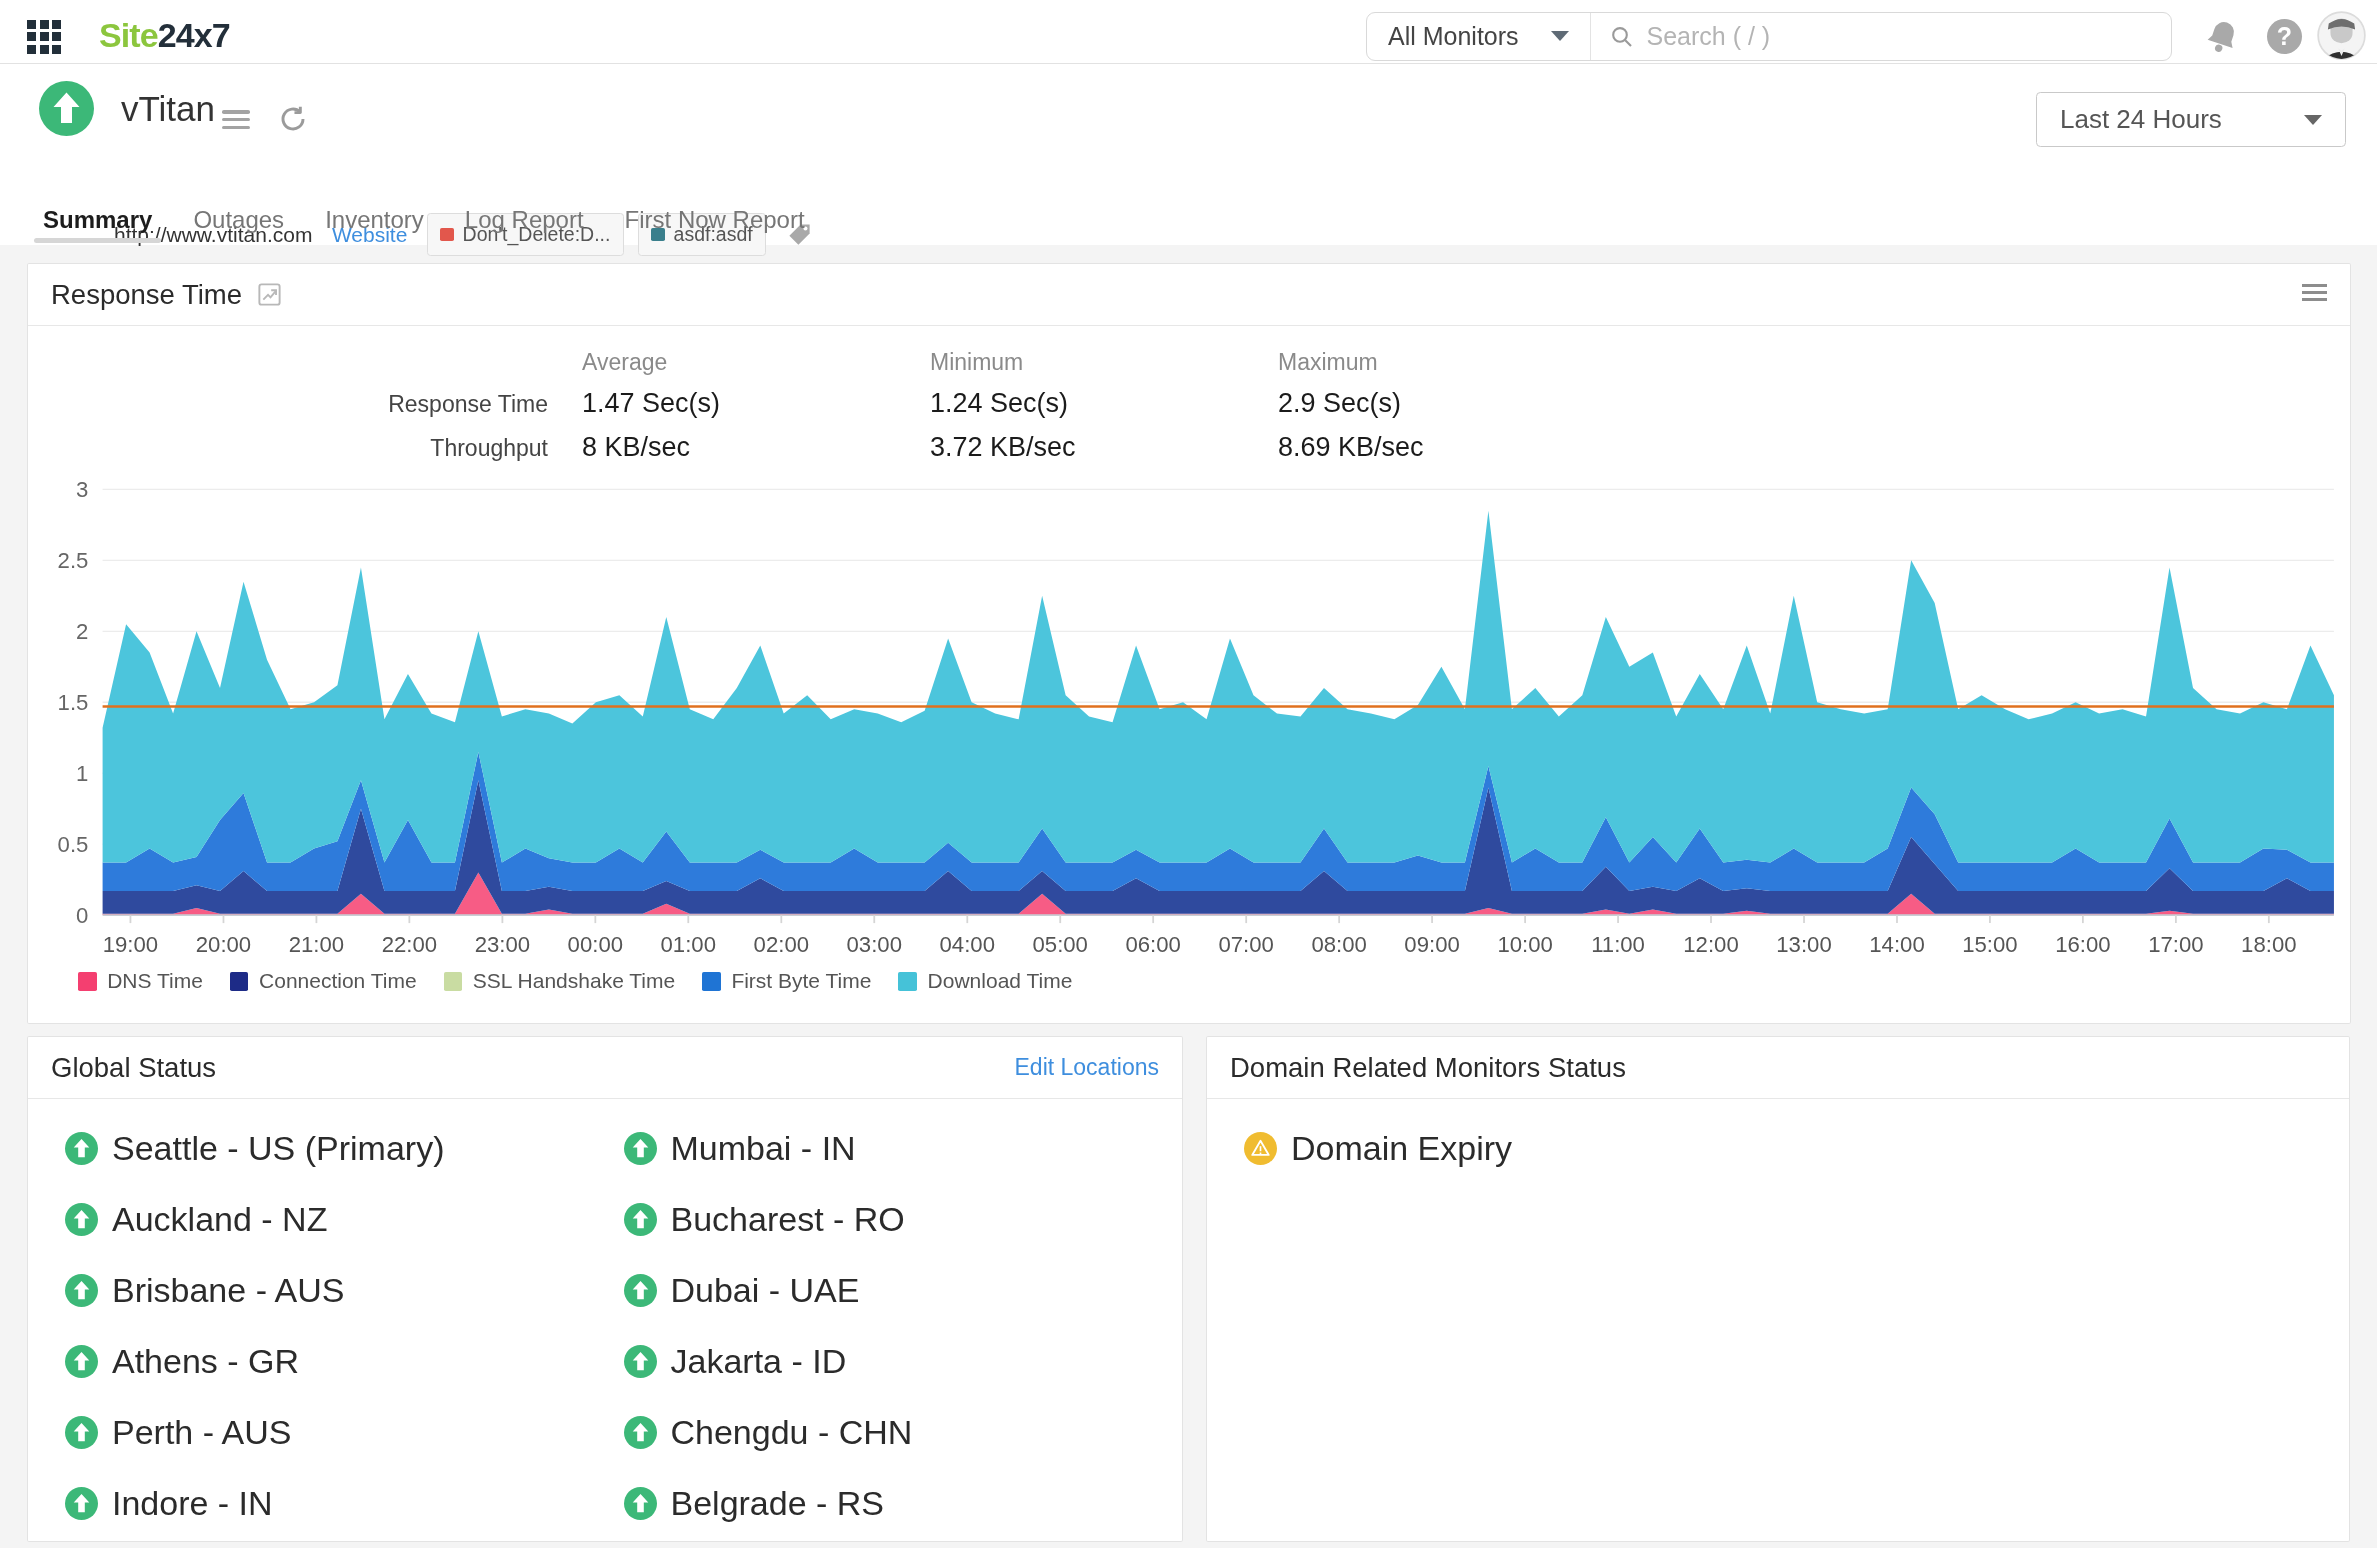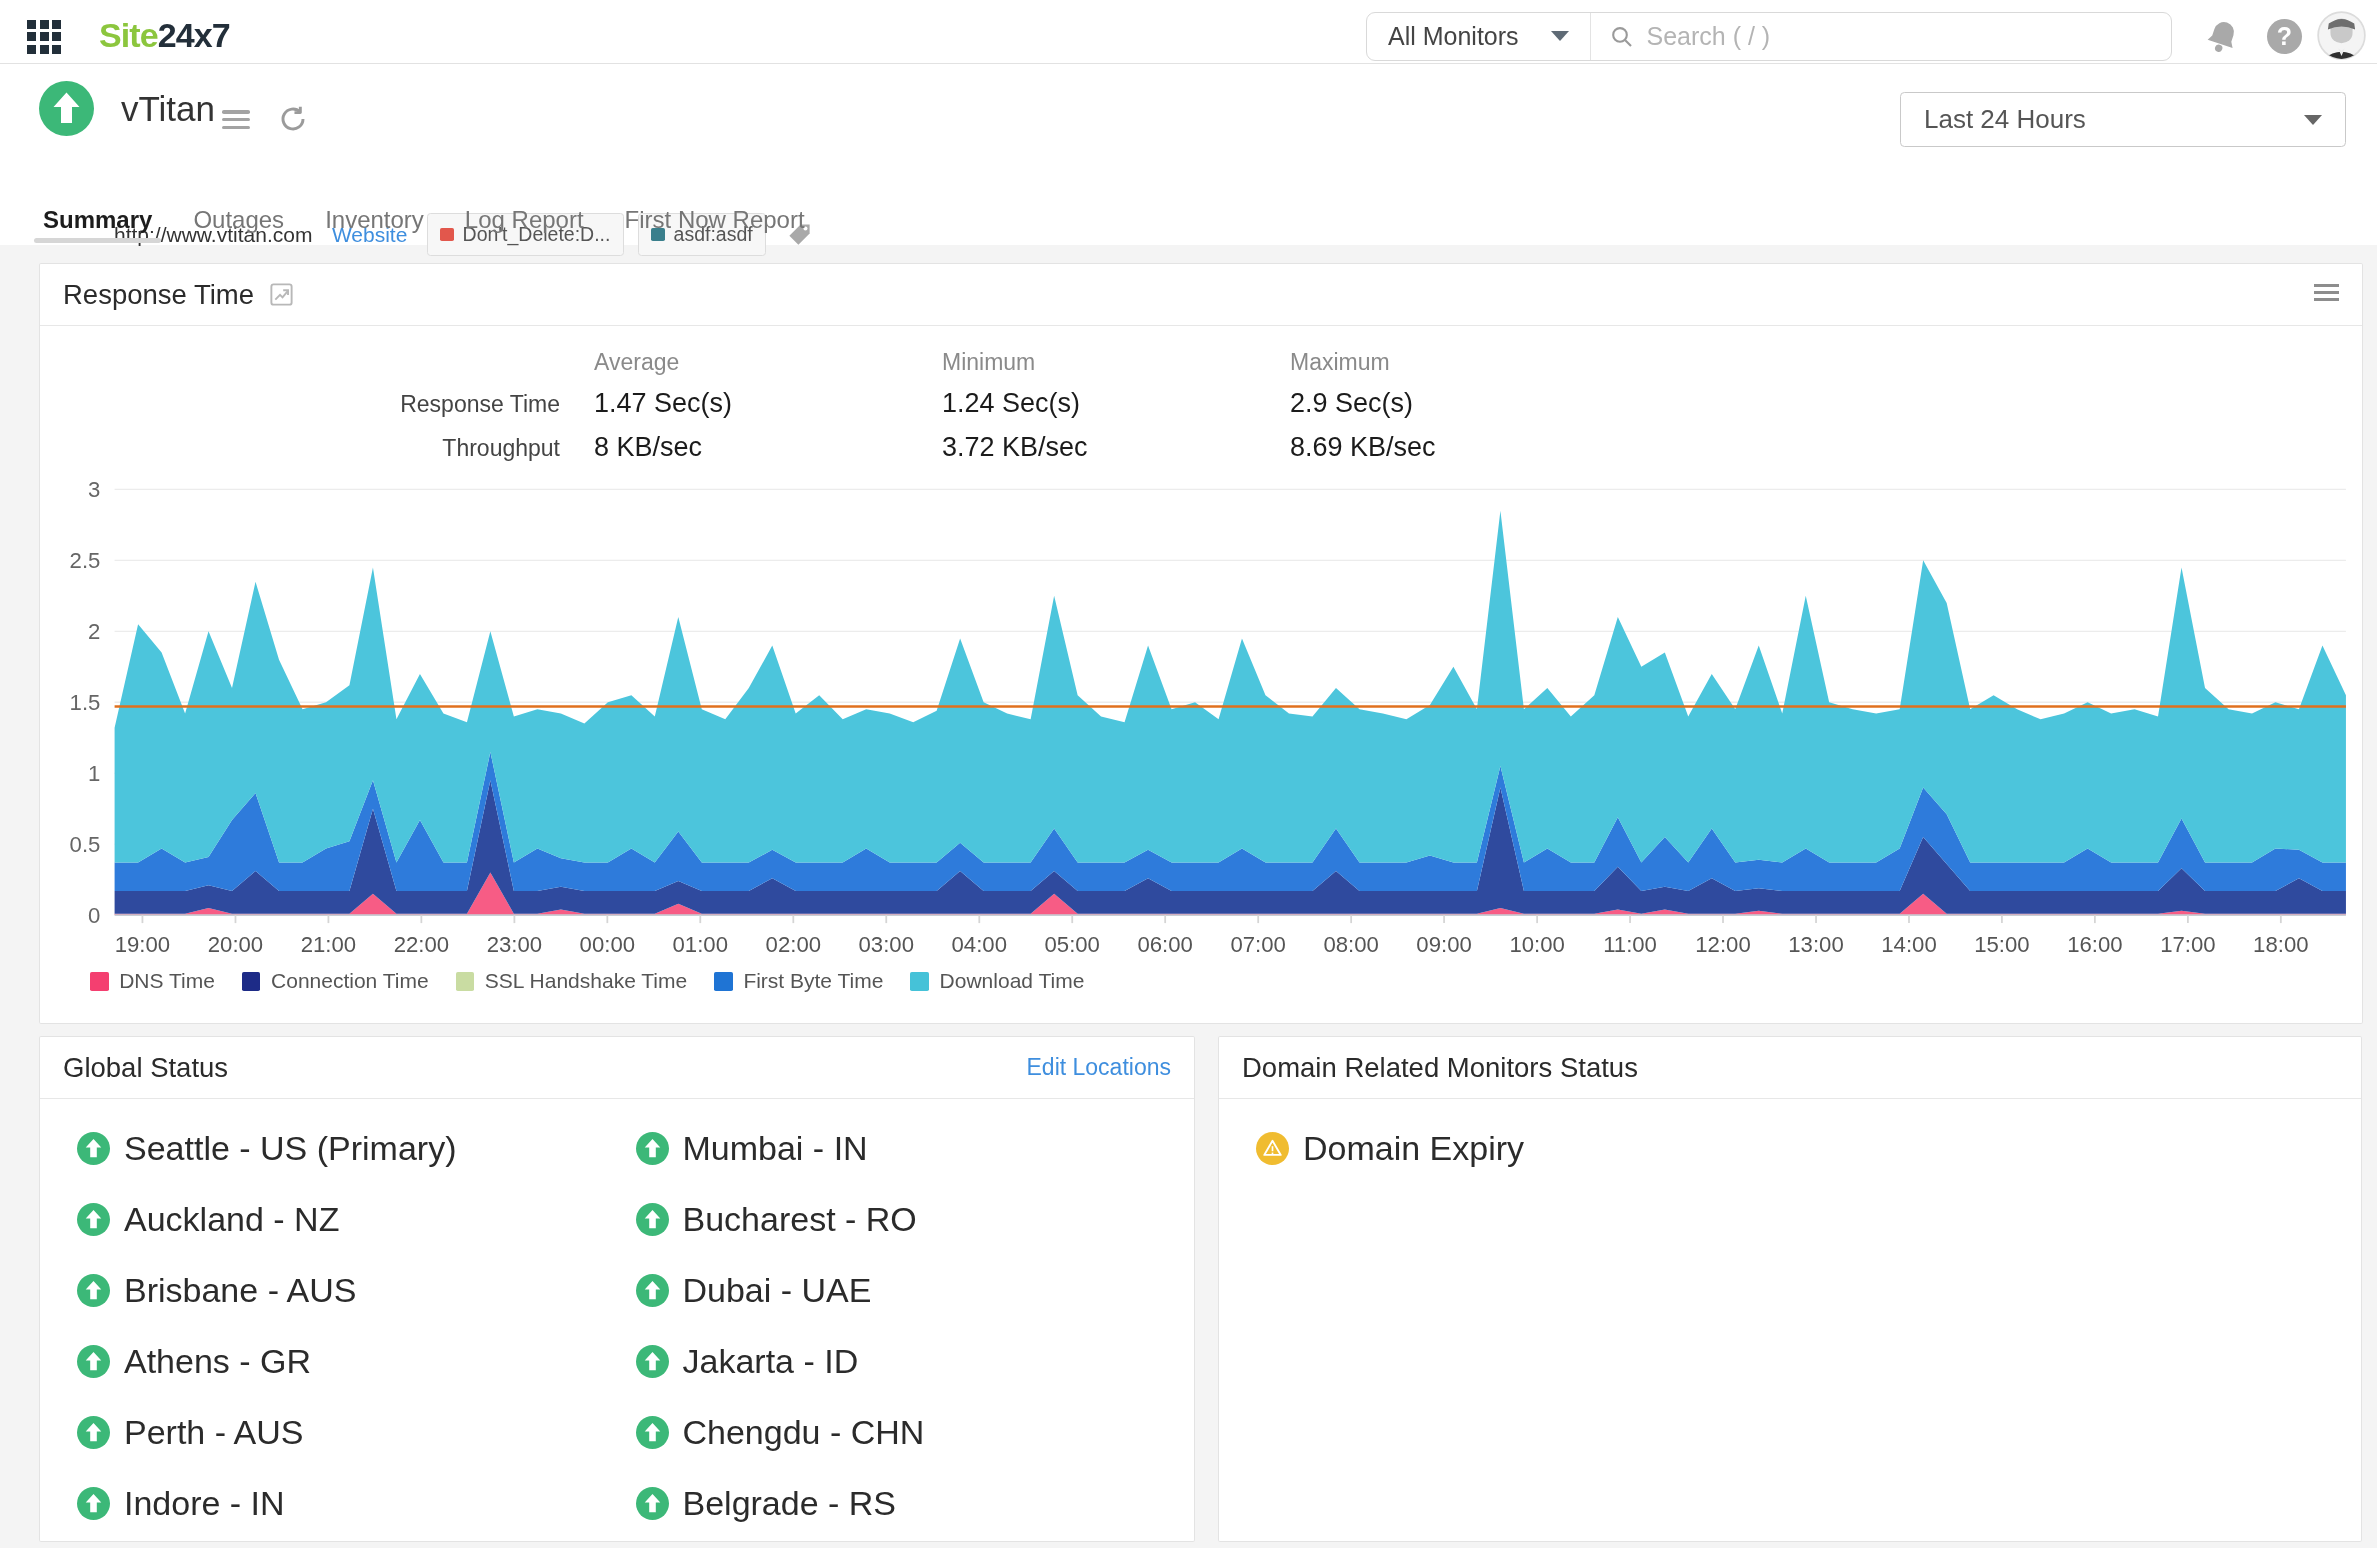--- a/index.html
+++ b/index.html
@@ -31,29 +31,29 @@
   .m-title { position: absolute; left: 113px; top: 25px; font-size: 35px; font-weight: 500; color: #333; margin-left: 8px; }
   .m-burger { position: absolute; left: 222px; top: 46px; width: 28px; cursor: pointer; }
   .m-burger i { display: block; height: 3.5px; background: #a3a3a3; border-radius: 1.8px; margin-bottom: 4.4px; }
   .m-refresh { position: absolute; left: 277px; top: 39px; width: 32px; height: 32px; cursor: pointer; }
   .m-line2 { position: absolute; left: 114px; top: 149px; display: flex; align-items: center; gap: 19.5px; }
   .m-url { font-size: 21px; color: #333; }
   .m-link { font-size: 21px; color: #3e8ede; cursor: pointer; }
   .chip { display: inline-flex; align-items: center; gap: 9px; height: 43px; padding: 0 12.4px; background: #f7f7f7; border: 0.9px solid #ddd; border-radius: 3.5px; font-size: 19.5px; color: #555; cursor: pointer; }
   .chip-sq { width: 13.3px; height: 13.3px; border-radius: 1.8px; display: inline-block; }
   .tag-ic { width: 27px; height: 27px; cursor: pointer; }
-  .range-box { position: absolute; right: 31px; top: 28px; width: 446px; height: 55px; border: 0.9px solid #c9c9c9; border-radius: 4.4px; background: #fff; display: flex; align-items: center; padding: 0 23px; font-size: 26px; color: #555; cursor: pointer; }
+  .range-box { position: absolute; right: 31px; top: 28px; width: 310px; height: 55px; border: 0.9px solid #c9c9c9; border-radius: 4.4px; background: #fff; display: flex; align-items: center; padding: 0 23px; font-size: 26px; color: #555; cursor: pointer; }
   .range-box .caret { margin-left: auto; border-top-color: #666; }
   #tabs { position: absolute; left: 43px; bottom: 0; display: flex; gap: 41px; height: 50px; align-items: center; }
   .tab { font-size: 24px; color: #767676; cursor: pointer; position: relative; height: 50px; display: flex; align-items: center; }
   .tab.active { color: #1d1d1d; font-weight: bold; }
   .tab.active::after { content: ""; position: absolute; left: -9px; right: -9px; bottom: 1.8px; height: 5.3px; background: #d6d6d6; border-radius: 2.7px; }
 
   
-  .panel { position: absolute; background: #fff; border: 0.9px solid #e3e3e3; border-radius: 1.8px; margin-left: 12px; }
+  .panel { position: absolute; background: #fff; border: 0.9px solid #e3e3e3; border-radius: 1.8px; }
   #response-panel { left: 27px; top: 263px; width: 2324px; height: 761px; }
   #global-panel { left: 27px; top: 1036px; width: 1156px; height: 506px; }
   #domain-panel { left: 1206px; top: 1036px; width: 1144px; height: 506px; }
   .panel-header { height: 62px; display: flex; align-items: center; padding: 0 23px; border-bottom: 0.9px solid #e7e7e7; }
   .panel-title { font-size: 27.5px; color: #2b2b2b; font-weight: 500; }
   .trend-ic { width: 27px; height: 27px; margin-left: 14px; }
   .panel-burger { margin-left: auto; width: 25px; cursor: pointer; }
   .panel-burger i { display: block; height: 3.1px; background: #8d8d8d; margin-bottom: 4px; }
   .panel-link { margin-left: auto; font-size: 23px; color: #3e8ede; cursor: pointer; }
 

